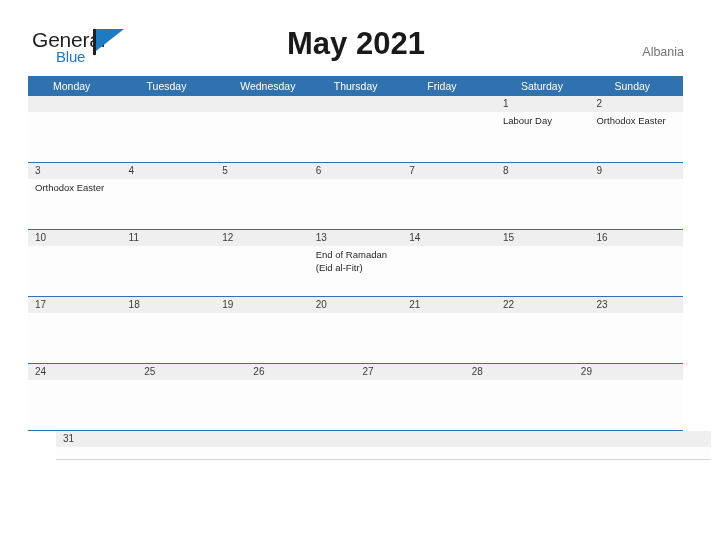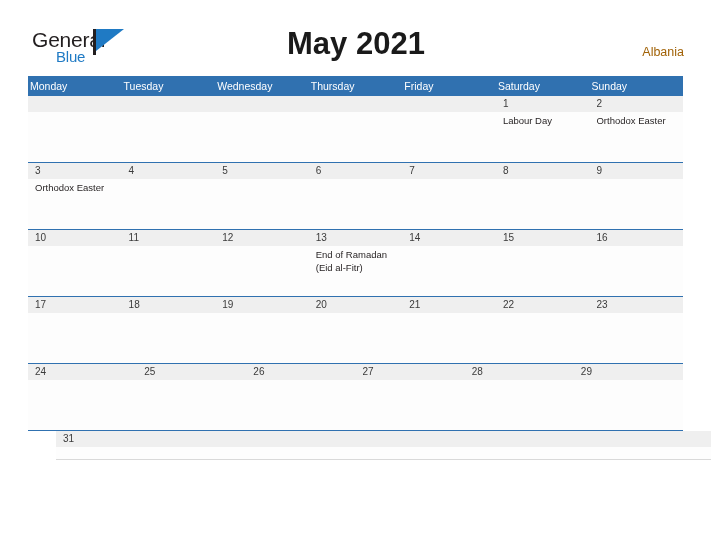--- a/index.html
+++ b/index.html
@@ -84,21 +84,21 @@
     font-weight: 700;
     color: #1a1a1a;
     font-family: "Liberation Sans", sans-serif;
   }
 
   .cal-region {
     position: absolute;
     right: 28px;
     top: 45px;
     font-size: 12.5px;
-    color: #a16207;
+    color: #737373;
     font-family: "Liberation Sans", sans-serif;
   }
 
   
   .calendar {
     position: absolute;
     left: 28px;
     top: 76px;
     width: 655px;
   }
@@ -107,21 +107,21 @@
     display: flex;
     width: 655px;
     height: 20px;
     background: #3071b0;
   }
   .dow-cell {
     flex: 1 1 0;
     font-size: 10.5px;
     color: #ffffff;
     line-height: 20px;
-    padding-left: 2px;
+    padding-left: 25px;
     box-sizing: border-box;
     font-family: "Liberation Sans", sans-serif;
   }
 
   .week-row {
     width: 655px;
     border-top: 1.5px solid #3071b0;
     box-sizing: border-box;
   }
   .week-row.first {

